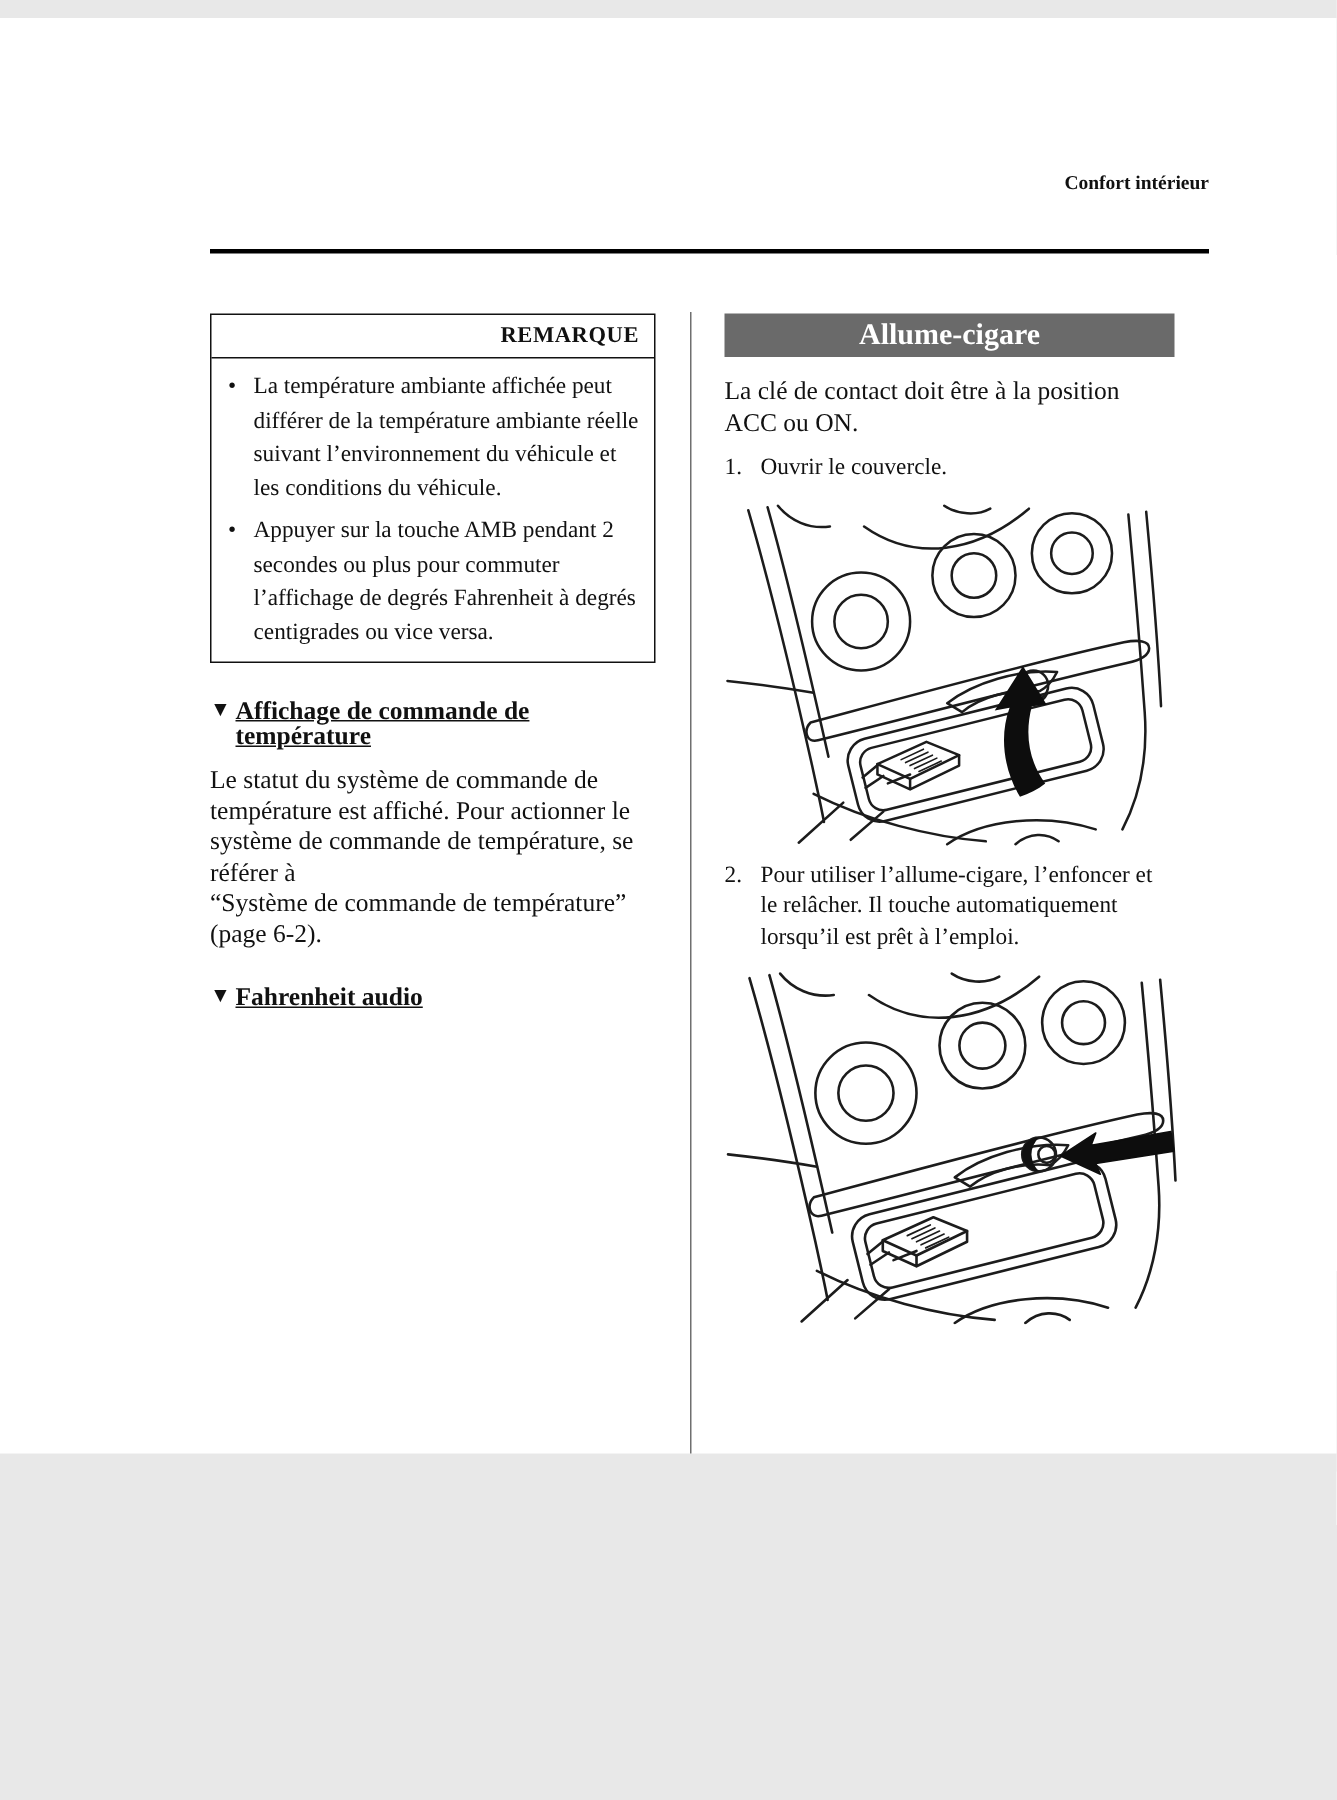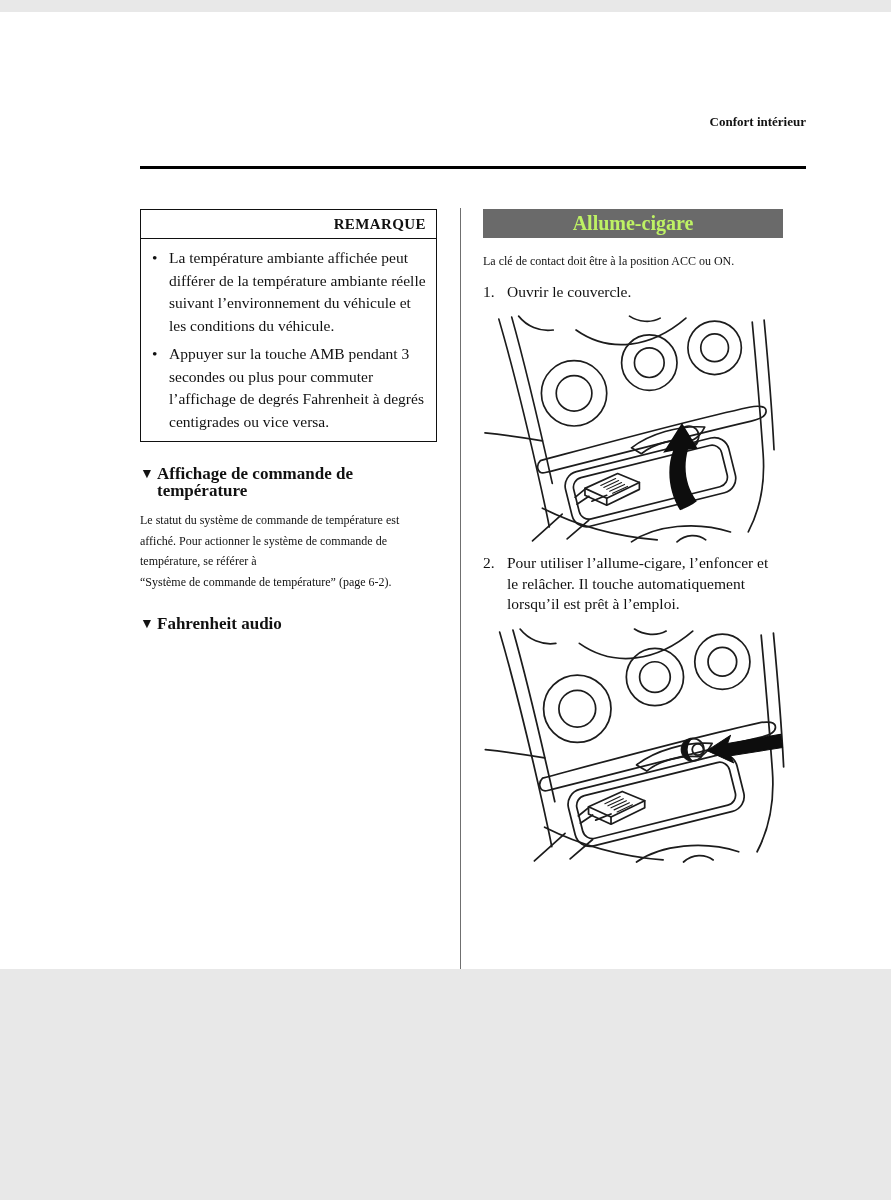--- a/index.html
+++ b/index.html
@@ -46,23 +46,23 @@
   }
   .note-list li + li{margin-top:6px;}
   .note-list .bullet{width:17px;flex:0 0 17px;}
   
   .text-section{margin-top:23px;}
   .sec-head{
     display:flex;align-items:flex-start;margin:0 0 11px 0;
     font-size:17px;font-weight:bold;line-height:17px;
   }
   .sec-head .marker{flex:0 0 17px;width:17px;font-size:14px;line-height:18px;}
-  .sec-head .sec-title{line-height:17px;}
+  .sec-head .sec-title{line-height:17px;text-decoration:underline;}
   .body{
-    margin:0;font-size:12px;line-height:20.5px;white-space:pre-line;
+    margin:0;font-size:17px;line-height:20.5px;white-space:pre-line;
   }
   
   .banner{
     height:29px;line-height:29px;text-align:center;
     font-size:20px;font-weight:bold;color:#fff;background:#6a6a6a;
     margin-bottom:13px;
   }
   .intro{margin-bottom:10px;}
   .step{
     display:flex;align-items:flex-start;
@@ -140,21 +140,21 @@
 
     <section class="note-box">
       <div class="note-title">REMARQUE</div>
       <ul class="note-list">
         <li>
           <span class="bullet">•</span>
           <span>La température ambiante affichée peut différer de la température ambiante réelle suivant l’environnement du véhicule et les conditions du véhicule.</span>
         </li>
         <li>
           <span class="bullet">•</span>
-          <span>Appuyer sur la touche AMB pendant 3 secondes ou plus pour commuter l’affichage de degrés Fahrenheit à degrés centigrades ou vice versa.</span>
+          <span>Appuyer sur la touche AMB pendant 2 secondes ou plus pour commuter l’affichage de degrés Fahrenheit à degrés centigrades ou vice versa.</span>
         </li>
       </ul>
     </section>
 
     <section class="text-section">
       <h3 class="sec-head">
         <span class="marker">▼</span>
         <span class="sec-title">Affichage de commande de température</span>
       </h3>
       <p class="body">Le statut du système de commande de température est affiché. Pour actionner le système de commande de température, se référer à
@@ -165,21 +165,21 @@
       <h3 class="sec-head">
         <span class="marker">▼</span>
         <span class="sec-title">Fahrenheit audio</span>
       </h3>
     </section>
 
   </div>
 
   <div class="col right">
 
-    <div class="banner" style="background: rgb(106, 106, 106); color: #bef264;">Allume-cigare</div>
+    <div class="banner" style="background: rgb(106, 106, 106); color: #ffffff;">Allume-cigare</div>
 
     <p class="body intro">La clé de contact doit être à la position ACC ou ON.</p>
 
     <div class="step">
       <span class="step-num">1.</span>
       <span class="step-text">Ouvrir le couvercle.</span>
     </div>
 
     <figure>
       <svg width="293" height="230" viewBox="0 0 296 232">

